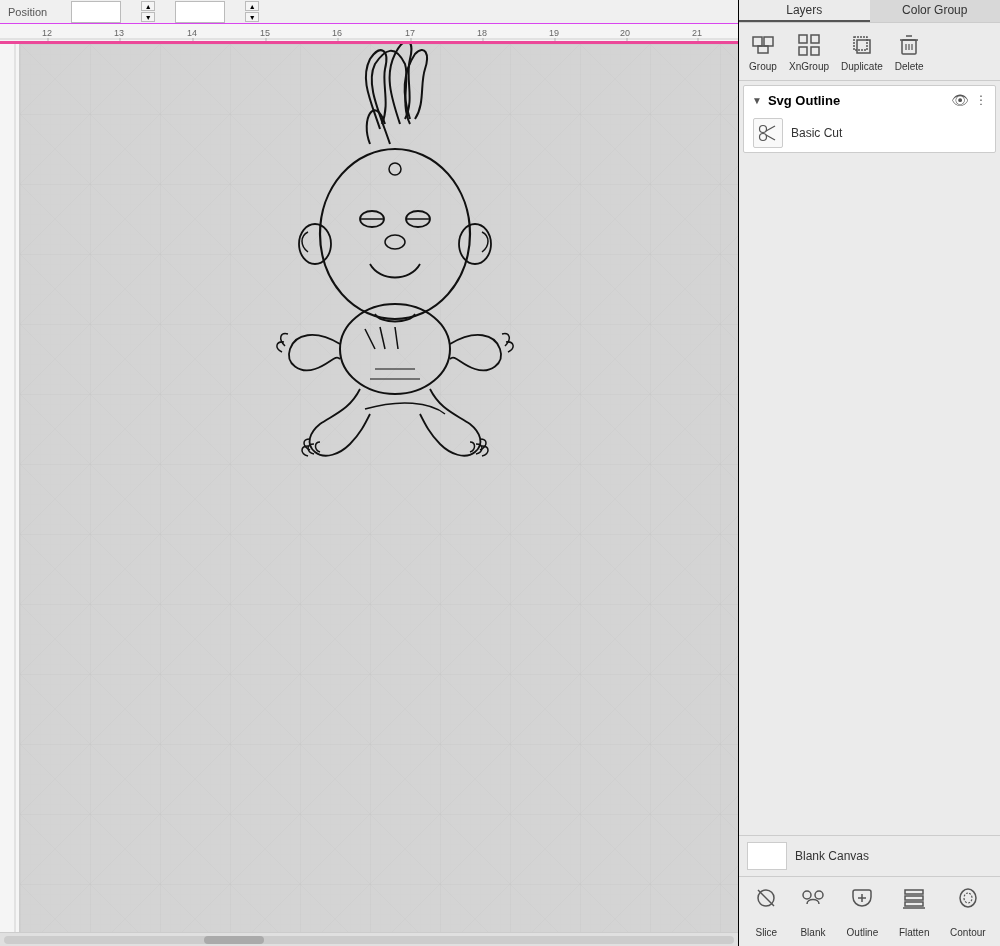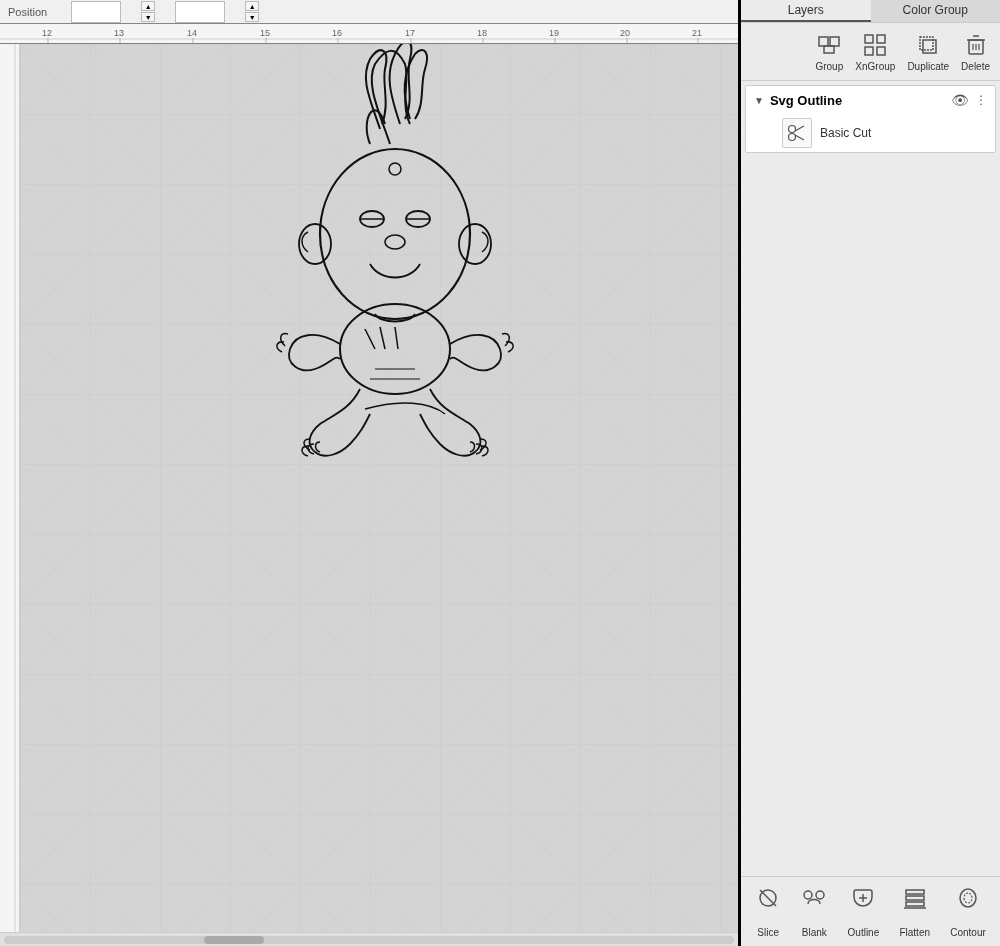--- a/index.html
+++ b/index.html
@@ -55,21 +55,21 @@
       display: flex;
       align-items: center;
       justify-content: center;
       padding: 0;
     }
 
     
     #ruler-h {
       height: 20px;
       background: #f5f5f5;
-      border-bottom: 1px solid #ec4899;
+      border-bottom: 3px solid #ec4899;
       position: relative;
       overflow: hidden;
     }
 
     #canvas-row {
       display: flex;
       flex: 1;
       overflow: hidden;
     }
 
@@ -103,21 +103,21 @@
       display: flex;
       align-items: center;
     }
 
     
     #right-panel {
       width: 262px;
       background: #ebebeb;
       display: flex;
       flex-direction: column;
-      border-left: 3px solid #000000;
+      border-left: 1px solid #000000;
     }
 
     
     #panel-tabs {
       display: flex;
       background: #e0e0e0;
       border-bottom: 1px solid #ccc;
     }
 
     .panel-tab {
@@ -135,21 +135,21 @@
     }
     .panel-tab.active {
       background: #ebebeb;
       border-bottom: 2px solid #555;
     }
 
     
     #panel-toolbar {
       display: flex;
       align-items: center;
-      justify-content: flex-end;
+      justify-content: flex-start;
       padding: 6px 4px;
       background: #ebebeb;
       border-bottom: 1px solid #ccc;
     }
 
     .panel-tool-btn {
       display: flex;
       flex-direction: column;
       align-items: center;
       gap: 2px;
@@ -204,21 +204,21 @@
 
     .layer-group-header .eye-icon {
       font-size: 14px;
       color: #555;
       cursor: pointer;
     }
 
     .layer-item {
       display: flex;
       align-items: center;
-      padding: 4px 8px 4px 36px;
+      padding: 4px 8px 4px 9px;
       gap: 8px;
     }
 
     .layer-thumb {
       width: 30px;
       height: 30px;
       border: 1px solid #ccc;
       background: #f9f9f9;
       display: flex;
       align-items: center;
@@ -510,20 +510,24 @@
             <circle cx="6" cy="15" r="3.5" fill="none" stroke="#555" stroke-width="1.2"></circle>
             <line x1="9" y1="9" x2="18" y2="4" stroke="#555" stroke-width="1.2"></line>
             <line x1="9" y1="13" x2="18" y2="18" stroke="#555" stroke-width="1.2"></line>
           </svg>
         </div>
         <span class="layer-item-label">Basic Cut</span>
       </div>
     </div>
   </div>
 
+  <div id="blank-canvas-row">
+    <div class="canvas-thumb"></div>
+    <span style="font-size:12px; color:#333;">Blank Canvas</span>
+  </div>
 
   <div id="bottom-toolbar">
     <button class="bottom-tool-btn">
       <div class="icon-box">
         <svg width="24" height="24" viewBox="0 0 24 24">
           <circle cx="12" cy="12" r="8" fill="none" stroke="#555" stroke-width="1.5"></circle>
           <line x1="4" y1="4" x2="20" y2="20" stroke="#555" stroke-width="1.5"></line>
         </svg>
       </div>
       <span>Slice</span>

